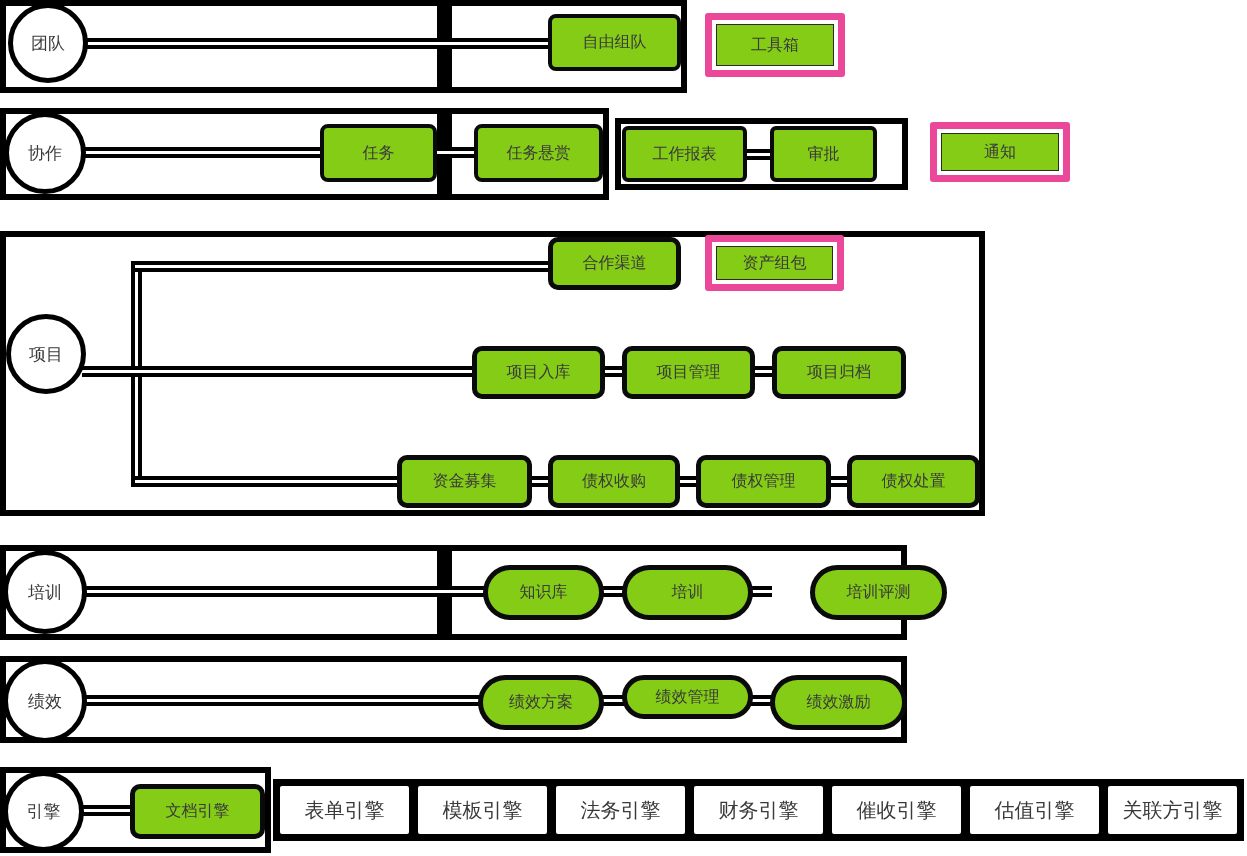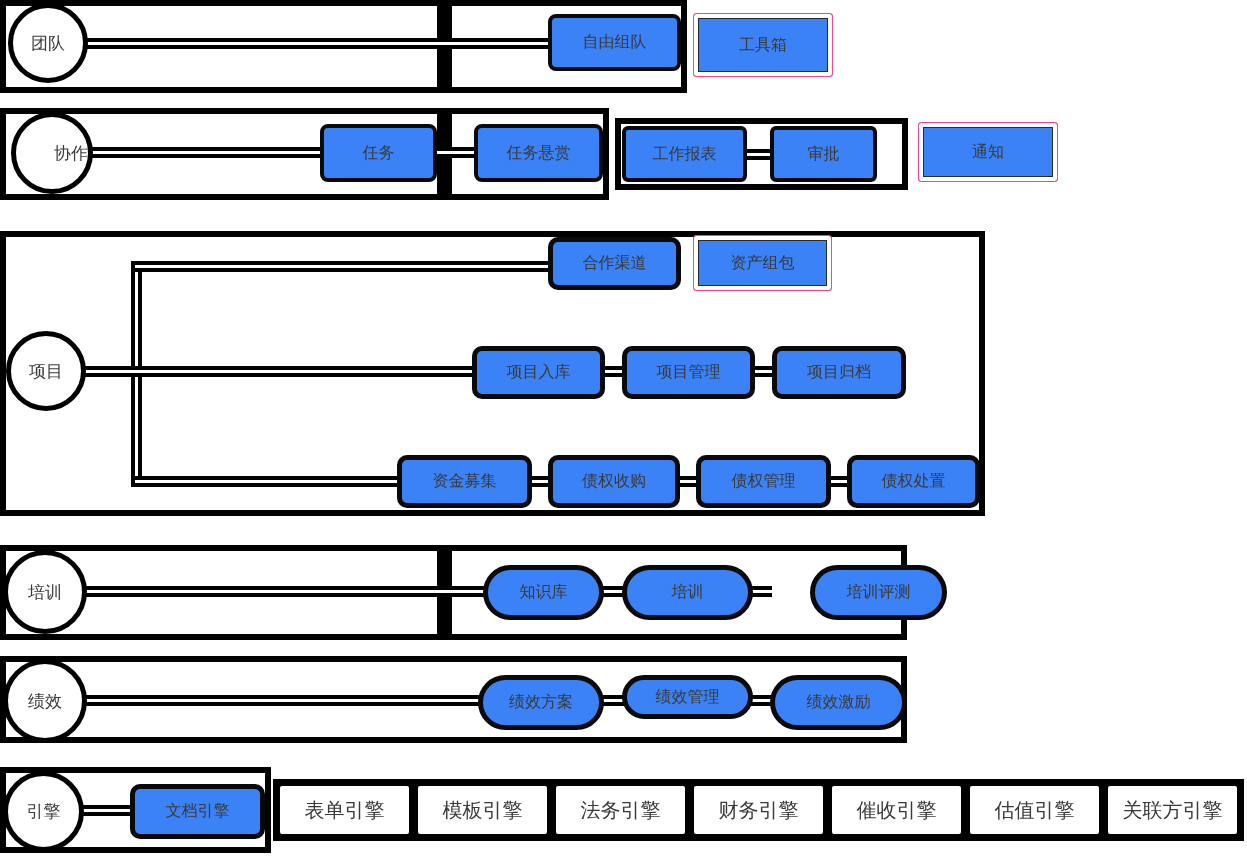--- a/index.html
+++ b/index.html
@@ -7,27 +7,27 @@
        font-family:"Liberation Sans","DejaVu Sans",sans-serif;color:#3a3a3a;}
   .frame{position:absolute;border:6px solid #000;background:#fff;box-sizing:border-box;z-index:1;}
   .bar{position:absolute;background:#000;z-index:2;}
   .hline{position:absolute;height:11px;border-top:4px solid #000;border-bottom:4px solid #000;
          background:#fff;box-sizing:border-box;z-index:3;}
   .vline{position:absolute;width:11px;border-left:4px solid #000;border-right:4px solid #000;
          background:#fff;box-sizing:border-box;z-index:3;}
   .circle{position:absolute;border:5px solid #000;border-radius:50%;background:#fff;
           display:flex;align-items:center;justify-content:center;box-sizing:border-box;
           z-index:5;font-size:17px;}
-  .node{position:absolute;border:4px solid #0a0a0a;border-radius:8px;background:#3b82f6;
+  .node{position:absolute;border:4px solid #0a0a0a;border-radius:8px;background:#84cc16;
         display:flex;align-items:center;justify-content:center;box-sizing:border-box;
         z-index:4;font-size:16px;}
   .r10{border-radius:10px;border-width:5px;}
   .stadium{border-radius:28px;border-width:5px;}
-  .thick{border:1px solid #ec4899;border-radius:3px;
-         box-shadow:inset 0 0 0 4px #fff,inset 0 0 0 5px #2a2a2a;}
+  .thick{border:7px solid #ec4899;border-radius:3px;
+         box-shadow:inset 0 0 0 4px #fff,inset 0 0 0 5px #2a2a2a;margin-left:12px;}
   .band{position:absolute;background:#000;display:flex;gap:9px;padding:7px;
         box-sizing:border-box;z-index:1;}
   .cell{flex:1;background:#fff;border-radius:2px;display:flex;align-items:center;
         justify-content:center;font-size:20px;}
 </style>
 </head>
 <body>
 
 <div class="frame" style="left:0;top:0;width:687px;height:93px;"></div>
 <div class="bar" style="left:437px;top:0;width:15px;height:93px;"></div>
@@ -39,21 +39,21 @@
   <span>自由组队</span>
 </div>
 <div class="node thick" style="left:693px;top:13px;width:140px;height:64px;">
   <span>工具箱</span>
 </div>
 
 <div class="frame" style="left:0;top:108px;width:609px;height:92px;"></div>
 <div class="bar" style="left:437px;top:108px;width:15px;height:92px;"></div>
 <div class="hline" style="left:80px;top:147px;width:250px;"></div>
 <div class="hline" style="left:428px;top:147px;width:50px;"></div>
-<div class="circle" style="left:11px;top:112px;width:82px;height:82px;justify-content:flex-end;">
+<div class="circle" style="left:4px;top:112px;width:82px;height:82px;">
   <span>协作</span>
 </div>
 <div class="node" style="left:320px;top:124px;width:117px;height:58px;">
   <span>任务</span>
 </div>
 <div class="node" style="left:474px;top:124px;width:129px;height:58px;">
   <span>任务悬赏</span>
 </div>
 
 <div class="frame" style="left:615px;top:118px;width:293px;height:72px;"></div>
@@ -66,21 +66,21 @@
 </div>
 <div class="node thick" style="left:918px;top:122px;width:140px;height:60px;">
   <span>通知</span>
 </div>
 
 <div class="frame" style="left:0;top:231px;width:985px;height:285px;"></div>
 <div class="vline" style="left:131px;top:261px;height:226px;"></div>
 <div class="hline" style="left:135px;top:261px;width:417px;"></div>
 <div class="hline" style="left:82px;top:366px;width:394px;"></div>
 <div class="hline" style="left:135px;top:476px;width:266px;"></div>
-<div class="circle" style="left:6px;top:331px;width:80px;height:80px;text-align:right;">
+<div class="circle" style="left:6px;top:314px;width:80px;height:80px;text-align:right;">
   <span>项目</span>
 </div>
 <div class="node r10" style="left:548px;top:237px;width:133px;height:53px;">
   <span>合作渠道</span>
 </div>
 <div class="node thick" style="left:693px;top:235px;width:139px;height:56px;">
   <span>资产组包</span>
 </div>
 
 <div class="node r10" style="left:472px;top:346px;width:133px;height:53px;">

